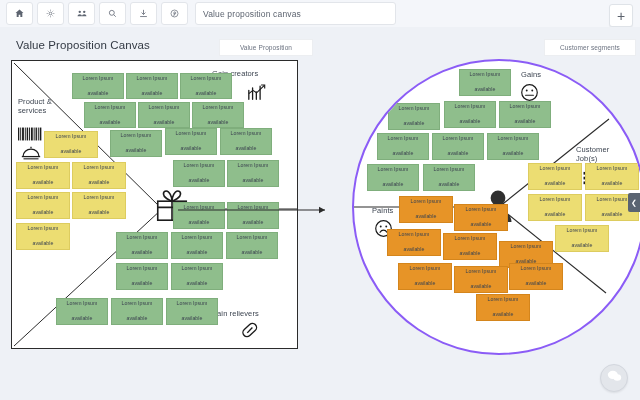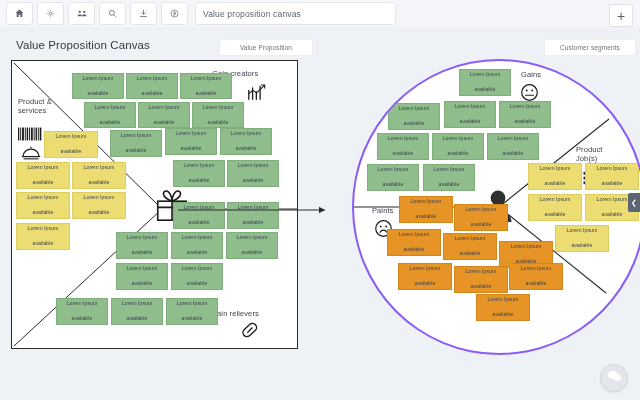--- a/index.html
+++ b/index.html
@@ -334,21 +334,21 @@
     <span class="sec-icon" style="left:166px;top:22px;">
       <svg width="19" height="19" viewBox="0 0 22 22" fill="none" stroke="#1c1c1c" stroke-width="1.4">
         <circle cx="11" cy="11" r="9"></circle>
         <circle cx="7.8" cy="8.6" r="1.1" fill="#1c1c1c" stroke="none"></circle>
         <circle cx="14.2" cy="8.6" r="1.1" fill="#1c1c1c" stroke="none"></circle>
         <path d="M6.5 14.2h9" stroke-linecap="round"></path>
       </svg>
     </span>
 
     <div class="sec-label" style="left:222px;top:84px;">
-      <span>Product</span><br>
+      <span>Customer</span><br>
       <span>Job(s)</span>
     </div>
     <span class="sec-icon" style="left:224px;top:110px;">
       <svg width="22" height="14" viewBox="0 0 26 16" fill="#1c1c1c">
         <circle cx="2.4" cy="2.4" r="2"></circle>
           <rect x="6.5" y="0.8" width="19" height="3.2"></rect>
         <circle cx="2.4" cy="8" r="2"></circle>
           <rect x="6.5" y="6.5" width="12" height="3.2"></rect>
         <circle cx="2.4" cy="13.6" r="2"></circle>
           <rect x="6.5" y="12.1" width="16" height="3.2"></rect>

